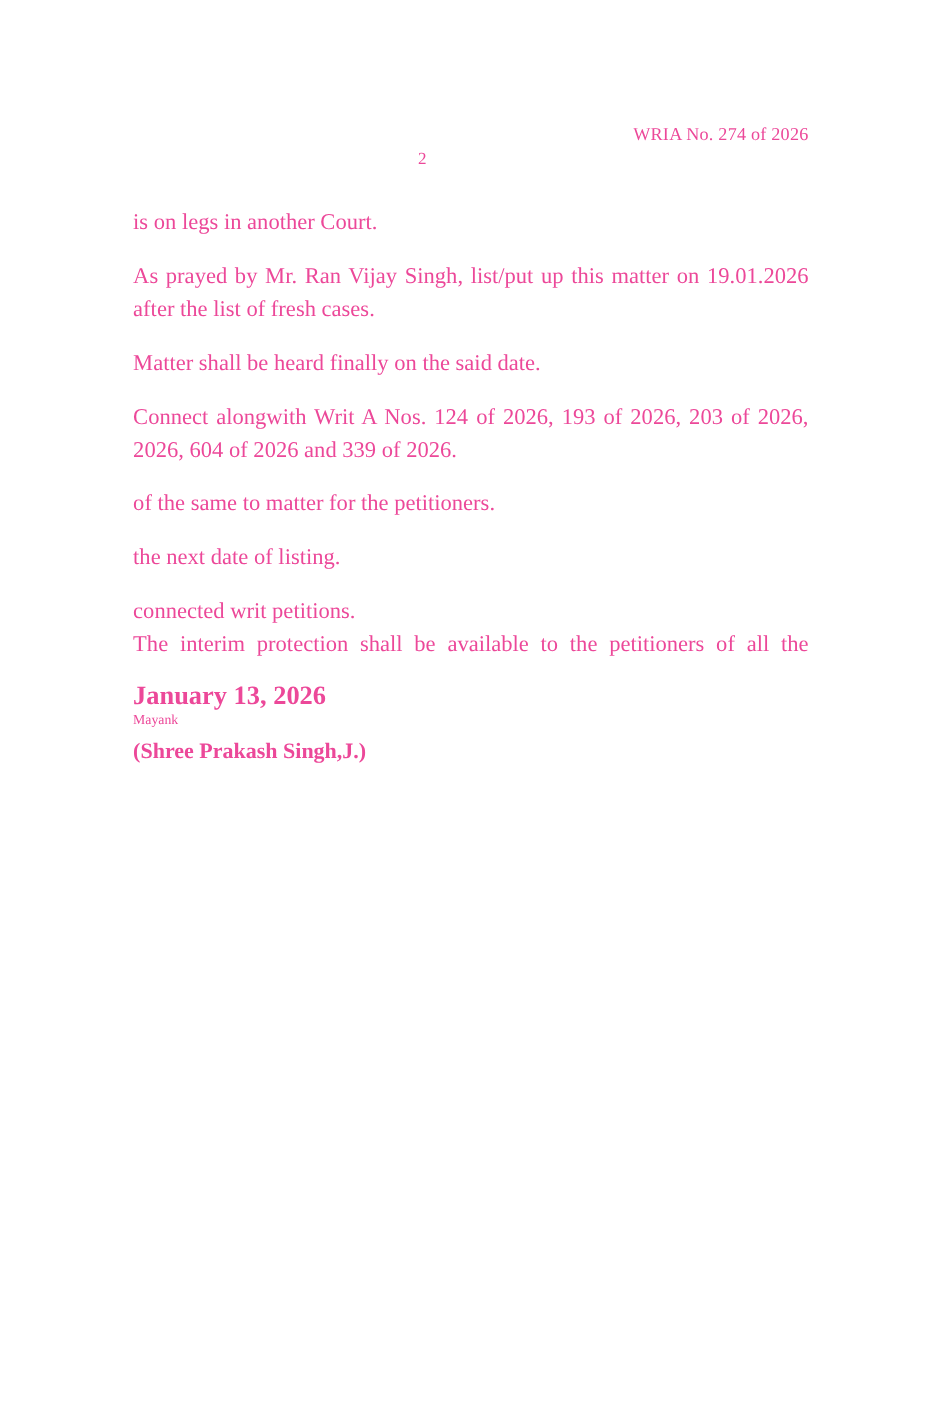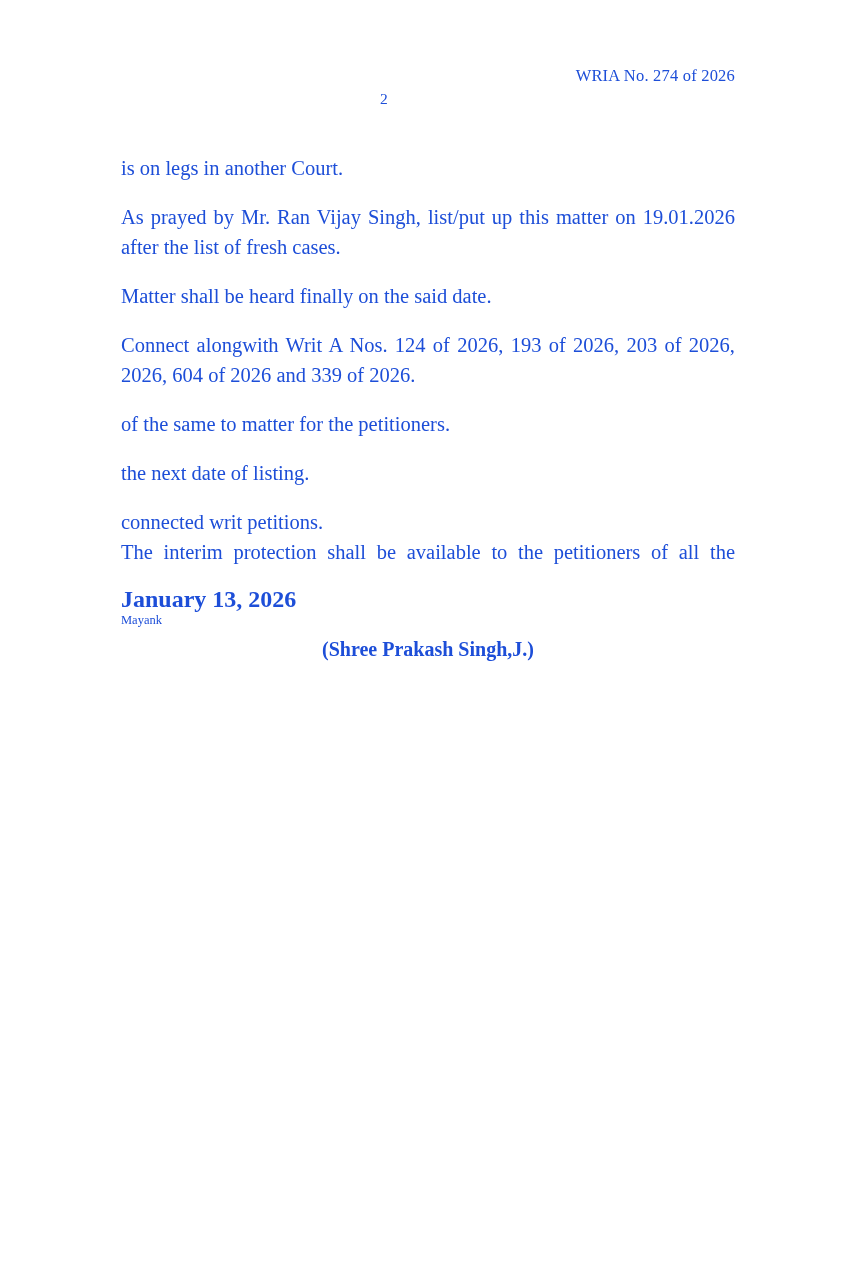--- a/index.html
+++ b/index.html
@@ -6,37 +6,37 @@
   body {
     width: 848px; height: 1280px;
     background: #ffffff;
     font-family: "Liberation Serif", "DejaVu Serif", serif;
   }
   .page {
     position: relative;
     width: 833px; height: 1280px;
     box-sizing: border-box;
     background: #ffffff;
-    color: #1d4ed8;
-    padding: 66px 98px 0 121px;
+    color: #ec4899;
+    padding: 112px 98px 0 121px;
     overflow: hidden;
   }
   .case-ref {
     text-align: right;
     font-size: 16.5px;
     line-height: 20px;
     letter-spacing: 0.2px;
   }
   .page-num {
     margin-top: 3px;
     padding-left: 259px;
     font-size: 15.5px;
     line-height: 20px;
   }
-  .order-body { margin-top: 44px; }
+  .order-body { margin-top: 32px; }
   .order-body p {
     margin: 0 0 19px 0;
     font-size: 20.5px;
     line-height: 30px;
   }
   .line { display: block; }
   .jl {
     text-align: justify;
     text-align-last: justify;
   }
@@ -44,21 +44,21 @@
     font-size: 24px;
     font-weight: bold;
     line-height: 26px;
   }
   .preparer {
     font-size: 12.5px;
     line-height: 16px;
   }
   .signature {
     margin-top: 8px;
-    text-align: center;
+    text-align: left;
     font-size: 20px;
     font-weight: bold;
     line-height: 26px;
   }
 </style>
 </head>
 <body>
 
 <div class="page">
 

